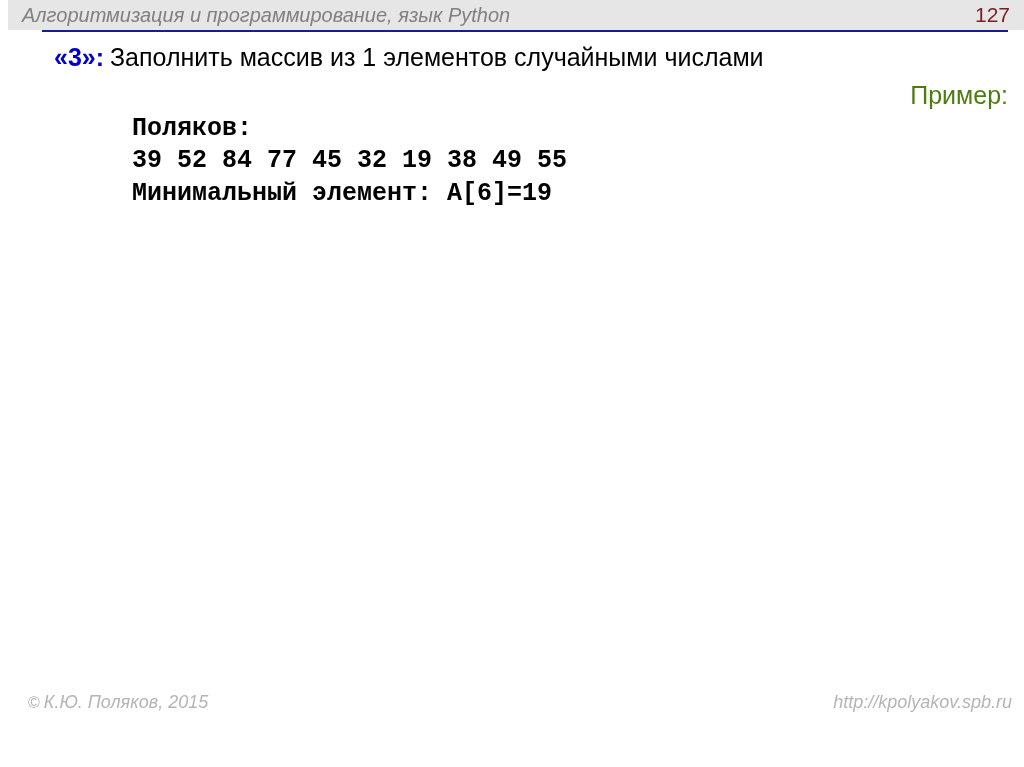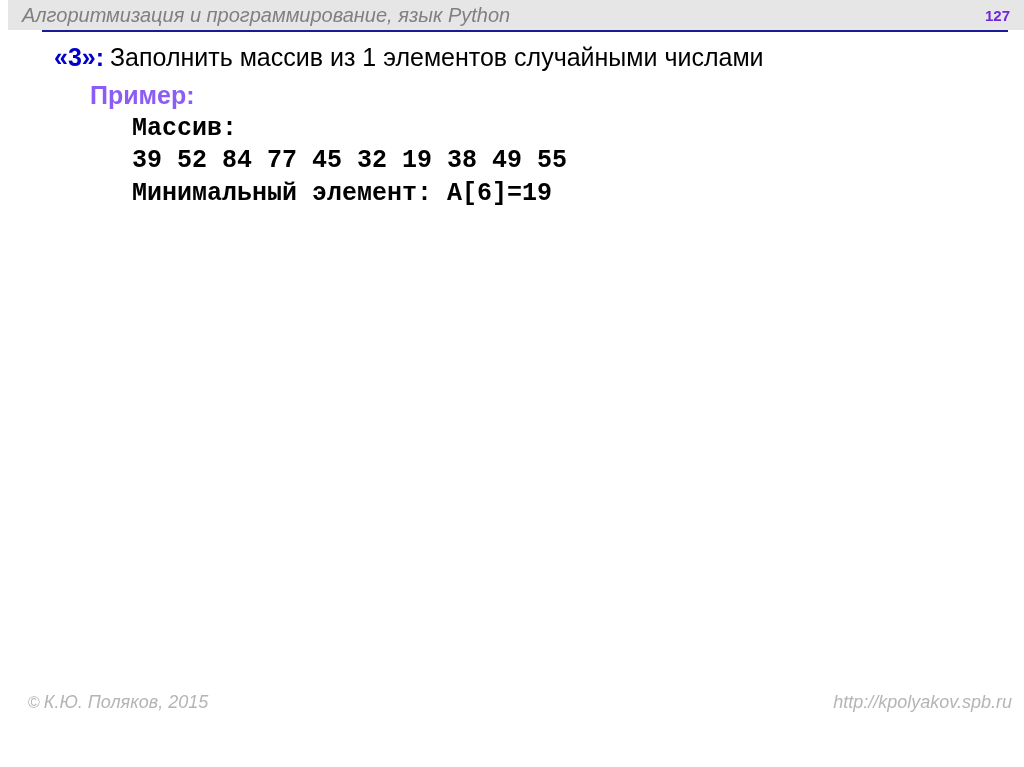--- a/index.html
+++ b/index.html
@@ -26,23 +26,23 @@
     justify-content: space-between;
     padding: 0 14px 0 14px;
     box-sizing: border-box;
   }
   .header-title {
     font-style: italic;
     color: #808080;
     font-size: 20px;
   }
   .page-number {
-    color: #6d28d9;
-    font-size: 15px;
-    font-weight: bold;
+    color: #7f1d1d;
+    font-size: 21px;
+    font-weight: normal;
     padding-right: 8px;
   }
   .slide-title {
     margin: 10px 0 6px 34px;
     font-size: 34px;
     font-weight: bold;
     color: #000000;
   }
   .slide-title .emph-min, .slide-title .emph-max {
     color: #0000cc;
@@ -65,22 +65,23 @@
     color: #0000cc;
     font-weight: bold;
   }
   .task-text {
     margin-left: 56px;
     margin-top: -31px;
   }
   .example-label {
     margin-left: 36px;
     margin-top: 6px;
-    color: #8b5cf6;
-    font-weight: bold;
+    color: #4d7c0f;
+    font-weight: normal;
+    text-align: right;
   }
   .mono {
     font-family: "Courier New", Courier, monospace;
     font-size: 25px;
     font-weight: bold;
     margin-left: 78px;
     margin-top: 2px;
     white-space: pre;
     line-height: 1.3;
   }
@@ -123,21 +124,21 @@
       <span class="task-label">«3»:</span>
     </div>
     <div class="task-text">
       <div>Заполнить массив из 1 элементов случайными числами</div>
     </div>
 
     <div class="example-label">
       <span>Пример:</span>
     </div>
 
-    <div class="mono"><span>Массив:</span>
+    <div class="mono"><span>Поляков:</span>
 <span>39 52 84 77 45 32 19 38 49 55</span>
 <span>Минимальный элемент: A[6]=19</span></div>
   </div>
 
   <div class="footer">
     <span class="footer-left">
       <span class="copyright-icon">©</span>
       <span>К.Ю. Поляков, 2015</span>
     </span>
     <span>http://kpolyakov.spb.ru</span>

